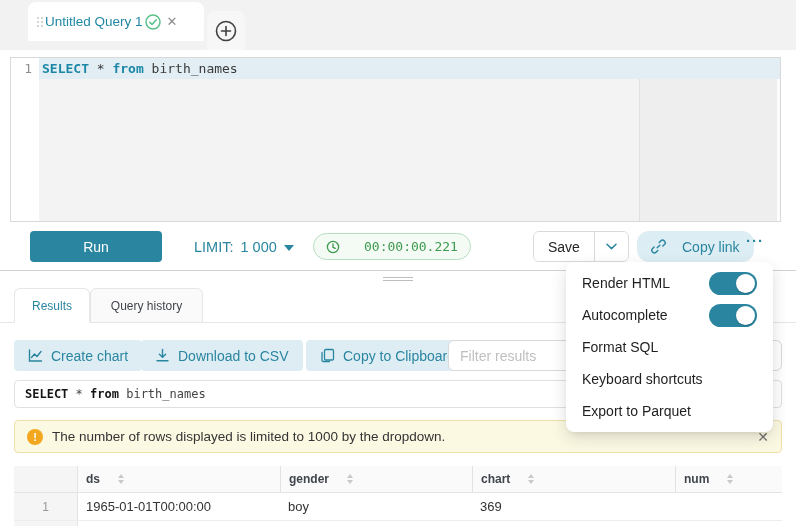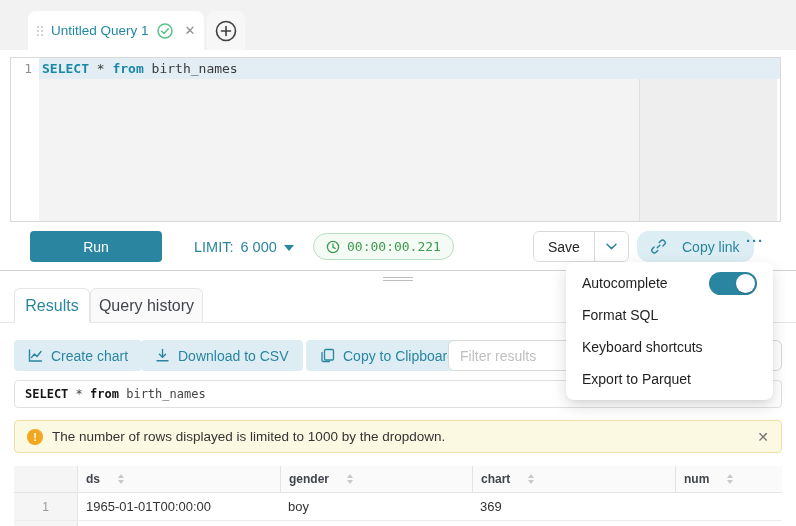--- a/index.html
+++ b/index.html
@@ -5,23 +5,23 @@
   * { margin:0; padding:0; box-sizing:border-box; }
   html,body { width:796px; height:526px; }
   body {
     font-family:"Liberation Sans",sans-serif;
     background:#fff; position:relative; overflow:hidden;
     color:#333;
   }
   
   .tabbar { position:absolute; left:0; top:0; width:796px; height:50px; background:#f2f2f2; }
   .tab-active {
-    position:absolute; left:28px; top:11px; width:176px; height:39px;
+    position:absolute; left:28px; top:2px; width:176px; height:39px;
     background:#fff; border-radius:8px 8px 0 0;
-    display:flex; align-items:center; padding:0 12px 0 9px; gap:8px;
+    display:flex; align-items:center; padding:0 12px 0 9px; gap:2px;
   }
   .drag-dots { display:grid; grid-template-columns:2px 2px; grid-auto-rows:2px; gap:2px; }
   .drag-dots i { width:2px; height:2px; background:#c6c6c6; border-radius:50%; }
   .tab-label { color:#2088a5; font-size:13.5px; white-space:nowrap; }
   .tab-close { color:#8c8c8c; font-size:13px; margin-left:4px; cursor:pointer; }
   .tab-add {
     position:absolute; left:207px; top:11px; width:38px; height:39px;
     background:#f7f7f7; border-radius:8px 8px 0 0;
     display:flex; align-items:center; justify-content:center;
   }
@@ -41,39 +41,39 @@
   .toolbar { position:absolute; left:0; top:222px; width:796px; height:49px; background:#fff; border-bottom:1px solid #d1d1d1; }
   .run-btn {
     position:absolute; left:30px; top:9px; width:132px; height:31px;
     background:#2a86a0; color:#fff; font-size:14px; border:none; border-radius:4px;
     font-family:"Liberation Sans",sans-serif; cursor:pointer;
   }
   .limit { position:absolute; left:194px; top:9px; height:31px; display:flex; align-items:center; gap:7px; color:#2a86a0; font-size:14.5px; cursor:pointer; }
   .limit .caret { width:0; height:0; border-left:5px solid transparent; border-right:5px solid transparent; border-top:6px solid #2a86a0; margin-top:2px; }
   .timer {
     position:absolute; left:313px; top:11px; height:27px; padding:0 12px;
-    display:flex; align-items:center; gap:7px;
+    display:flex; align-items:center; gap:24px;
     border:1px solid #b7ddc0; background:#f4faf4; border-radius:14px;
     color:#3d9b50; font-family:"DejaVu Sans Mono",monospace; font-size:13px;
   }
   .save-split { position:absolute; left:533px; top:9px; height:31px; display:flex; border:1px solid #d9d9d9; border-radius:6px; background:#fff; overflow:hidden; }
   .save-main { padding:0 14px; font-size:14px; color:#262626; display:flex; align-items:center; border-right:1px solid #d9d9d9; cursor:pointer; background:#fff; }
   .save-caret { width:33px; display:flex; align-items:center; justify-content:center; cursor:pointer; background:#fff; }
   .copy-link {
     position:absolute; left:637px; top:9px; height:31px; padding:0 14px;
     background:#dcedf3; border:none; border-radius:12px; color:#2a86a0; font-size:14px;
     display:flex; align-items:center; gap:16px; font-family:"Liberation Sans",sans-serif; cursor:pointer;
   }
   .more-btn { position:absolute; left:746px; top:10px; color:#2a86a0; font-size:15px; font-weight:bold; letter-spacing:1px; cursor:pointer; background:none; border:none; }
   
   .drag-handle { position:absolute; top:275px; left:383px; width:30px; cursor:row-resize; }
   .drag-handle i { display:block; border-top:1px solid #bdbdbd; margin:2px 0; }
   
   .south-tabs { position:absolute; left:0; top:288px; width:796px; height:35px; border-bottom:1px solid #e6e6e6; }
-  .rtab { position:absolute; top:0; height:35px; display:flex; align-items:center; justify-content:center; font-size:16px; border-radius:6px 6px 0 0; cursor:pointer; }
+  .rtab { position:absolute; top:0; height:35px; display:flex; align-items:center; justify-content:center; font-size:12px; border-radius:6px 6px 0 0; cursor:pointer; }
   .rtab-active { left:14px; width:76px; background:#fff; border:1px solid #e6e6e6; border-bottom:1px solid #fff; color:#2a86a0; }
   .rtab-inactive { left:90px; width:113px; background:#fafafa; border:1px solid #e6e6e6; color:#40454c; }
   
   .btn-light {
     position:absolute; top:340px; height:31px; padding:8px 14px;
     background:#ddedf3; border:none; border-radius:4px; color:#2a86a0; font-size:14px;
     display:flex; align-items:center; gap:8px; font-family:"Liberation Sans",sans-serif; cursor:pointer;
   }
   .filter-input {
     position:absolute; left:448px; top:340px; width:334px; height:31px;
@@ -158,21 +158,21 @@
     <div class="print-margin-zone"></div>
     <div class="scroll-strip"></div>
     <div class="code-line"><span class="kw">SELECT</span><span> * </span><span class="kw">from</span><span> birth_names</span></div>
   </div>
 </div>
 
 <div class="toolbar">
   <button class="run-btn">Run</button>
   <div class="limit">
     <span>LIMIT:</span>
-    <span>6 000</span>
+    <span>1 000</span>
     <span class="caret"></span>
   </div>
   <div class="timer">
     <svg class="icon-svg" width="14" height="14" viewBox="0 0 14 14">
       <circle cx="7" cy="7" r="5.6" fill="none" stroke="#3d9b50" stroke-width="1.3"></circle>
       <path d="M7 4 V7.3 L9.2 8.4" fill="none" stroke="#3d9b50" stroke-width="1.3" stroke-linecap="round"></path>
     </svg>
     <span>00:00:00.221</span>
   </div>
   <div class="save-split">
@@ -274,20 +274,24 @@
     <div class="td col-gender">boy</div>
     <div class="td col-num">369</div>
   </div>
   <div class="trow-partial">
     <div class="td td-idx"></div>
   </div>
 </div>
 
 <div class="menu">
   <div class="menu-item">
+    <span>Render HTML</span>
+    <span class="switch"></span>
+  </div>
+  <div class="menu-item">
     <span>Autocomplete</span>
     <span class="switch"></span>
   </div>
   <div class="menu-item">
     <span>Format SQL</span>
   </div>
   <div class="menu-item">
     <span>Keyboard shortcuts</span>
   </div>
   <div class="menu-item">

